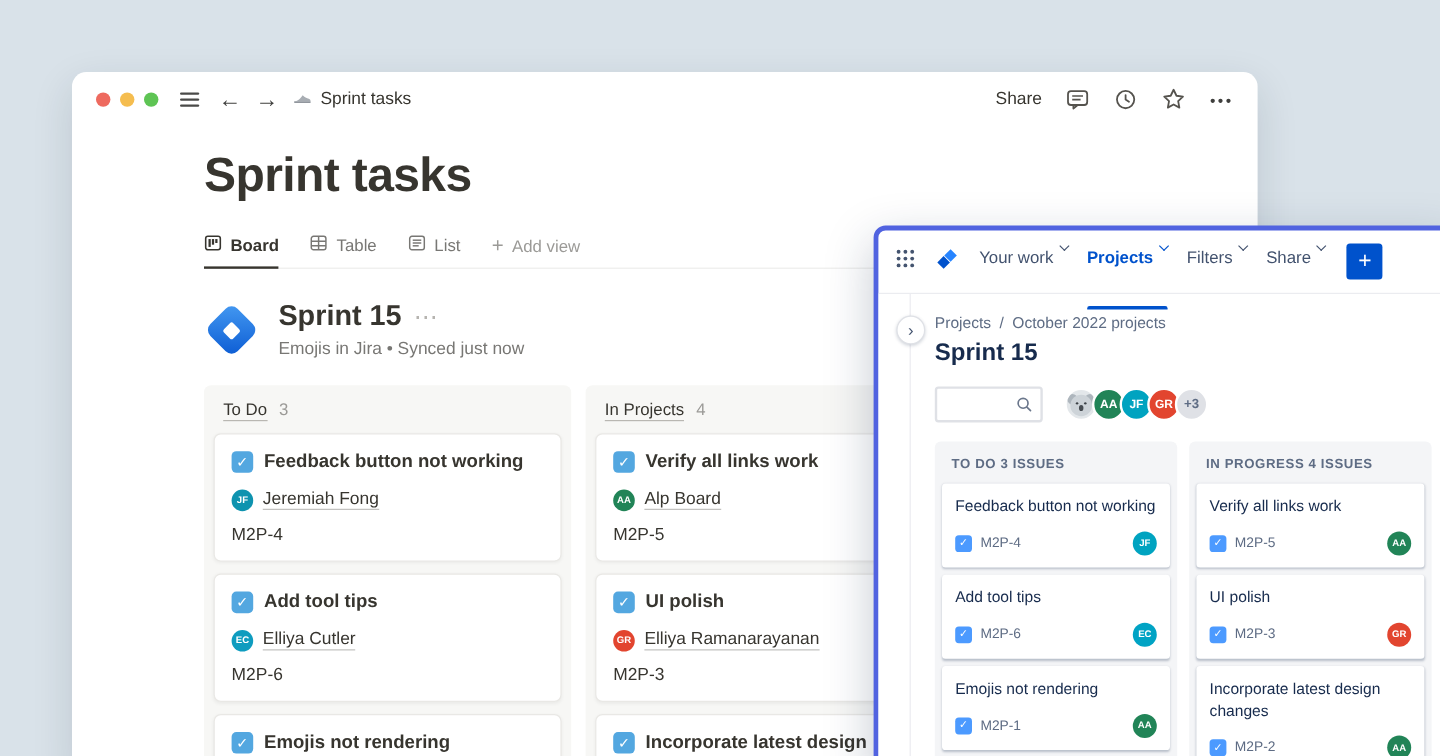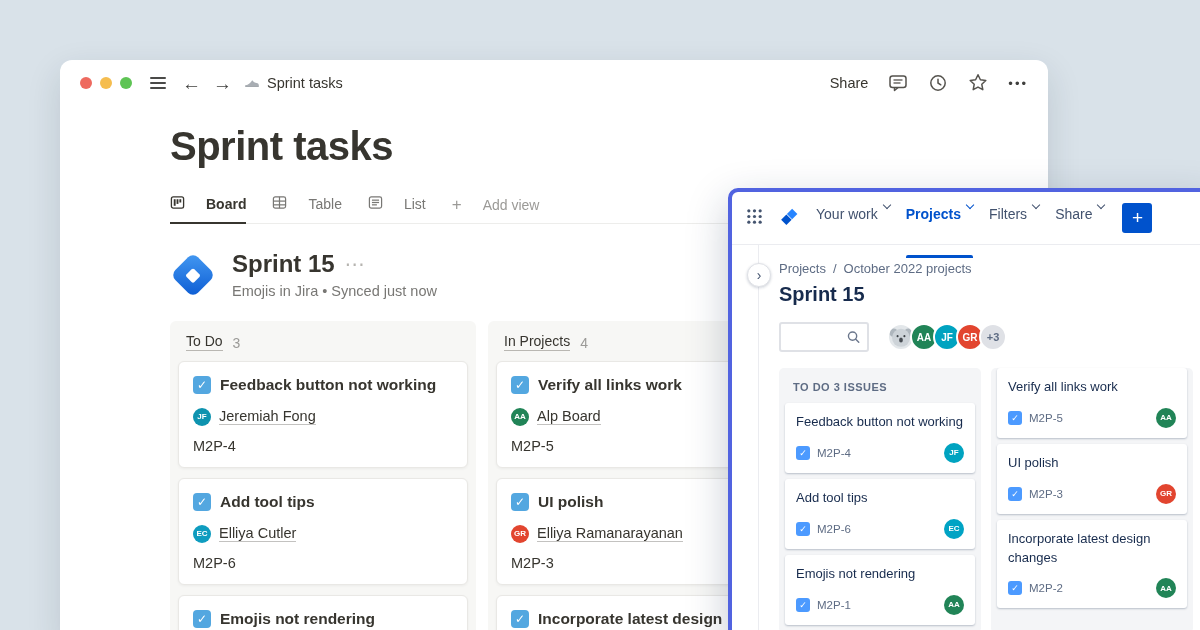--- a/index.html
+++ b/index.html
@@ -20,39 +20,39 @@
   .doc-crumb { display:flex; align-items:center; gap:7px; font-size:14.5px; color:#37352f; }
   .n-actions { margin-left:auto; display:flex; align-items:center; gap:20px; color:#37352f; }
   .share { font-size:14.5px; cursor:pointer; }
   .tool-ic { display:flex; align-items:center; color:#55534e; cursor:pointer; }
   .dots3 { font-size:13px; letter-spacing:2px; color:#3f3f3d; cursor:pointer; }
 
   .n-body { padding-left:110px; }
   .n-title { margin-top:18px; font-size:40px; font-weight:700; color:#37352f; letter-spacing:-.5px; }
 
   .tabs { margin-top:26px; display:flex; align-items:flex-end; gap:26px; border-bottom:1px solid #ededeb; }
-  .tab { display:flex; align-items:center; gap:21px; font-size:14px; color:#787774;
+  .tab { display:flex; align-items:center; gap:7px; font-size:14px; color:#787774;
          padding-bottom:9px; border-bottom:2px solid transparent; margin-bottom:-1px; cursor:pointer; }
   .tab.active { color:#37352f; font-weight:600; border-bottom-color:#37352f; }
   .tab.addview { color:#9b9a97; }
   .tab .plus { font-size:17px; line-height:.8; }
 
   .coll { margin-top:26px; display:flex; align-items:center; gap:16px; }
   .jira-diamond { width:46px; height:46px; display:flex; align-items:center; justify-content:center; }
   .jira-diamond .outer { width:32px; height:32px; border-radius:7px; transform:rotate(45deg);
       background:linear-gradient(135deg,#459af2 0%,#0b5bd3 100%); display:flex; align-items:center; justify-content:center; }
   .jira-diamond .inner { width:11px; height:11px; background:#fff; border-radius:2px; }
   .coll-title-row { display:flex; align-items:center; gap:10px; }
   .coll-title { font-size:24px; font-weight:700; color:#37352f; }
   .coll-more { font-size:20px; color:#b6b4b0; letter-spacing:1px; cursor:pointer; }
   .coll-sub { margin-top:5px; font-size:14.5px; color:#787774; }
 
   .n-board { margin-top:22px; display:flex; gap:12px; }
   .n-col { width:306px; background:#f7f7f5; border-radius:6px; padding:8px; }
-  .n-col-head { display:flex; align-items:flex-end; gap:10px; padding:4px 8px 10px; }
+  .n-col-head { display:flex; align-items:flex-start; gap:10px; padding:4px 8px 10px; }
   .n-col-name { font-size:14px; font-weight:500; color:#37352f; border-bottom:1px solid #b9b7b2; padding-bottom:1px; cursor:pointer; }
   .n-col-count { font-size:14px; color:#9b9a97; }
   .n-cards { display:flex; flex-direction:column; gap:10px; }
   .n-card { background:#fff; border:1px solid #e9e8e5; border-radius:6px; padding:13px 14px;
             box-shadow:0 1px 3px rgba(0,0,0,.05); cursor:pointer; }
   .n-card-row1 { display:flex; gap:9px; align-items:flex-start; }
   .ncheck { width:18px; height:18px; border-radius:4px; flex:0 0 auto; margin-top:1px;
             display:flex; align-items:center; justify-content:center; color:#fff; font-size:12px; font-weight:bold; }
   .n-card-title { font-size:15.5px; font-weight:600; color:#37352f; line-height:1.35; }
   .n-card-person { margin-top:12px; display:flex; align-items:center; gap:8px; }
@@ -402,20 +402,21 @@
                   <span class="jcheck" style="background: rgb(76, 154, 255);">✓</span>
                   <span class="j-card-id">M2P-1</span>
                   <span class="j-card-av" style="background: rgb(33, 132, 87);">AA</span>
                 </div>
               </div>
             </div>
 
           </div>
 
           <div class="j-col">
+            <div class="j-col-head">IN PROGRESS 4 ISSUES</div>
             <div class="j-cards">
               <div class="j-card">
                 <div class="j-card-title">Verify all links work</div>
                 <div class="j-card-meta">
                   <span class="jcheck" style="background: rgb(76, 154, 255);">✓</span>
                   <span class="j-card-id">M2P-5</span>
                   <span class="j-card-av" style="background: rgb(33, 132, 87);">AA</span>
                 </div>
               </div>
               <div class="j-card">

